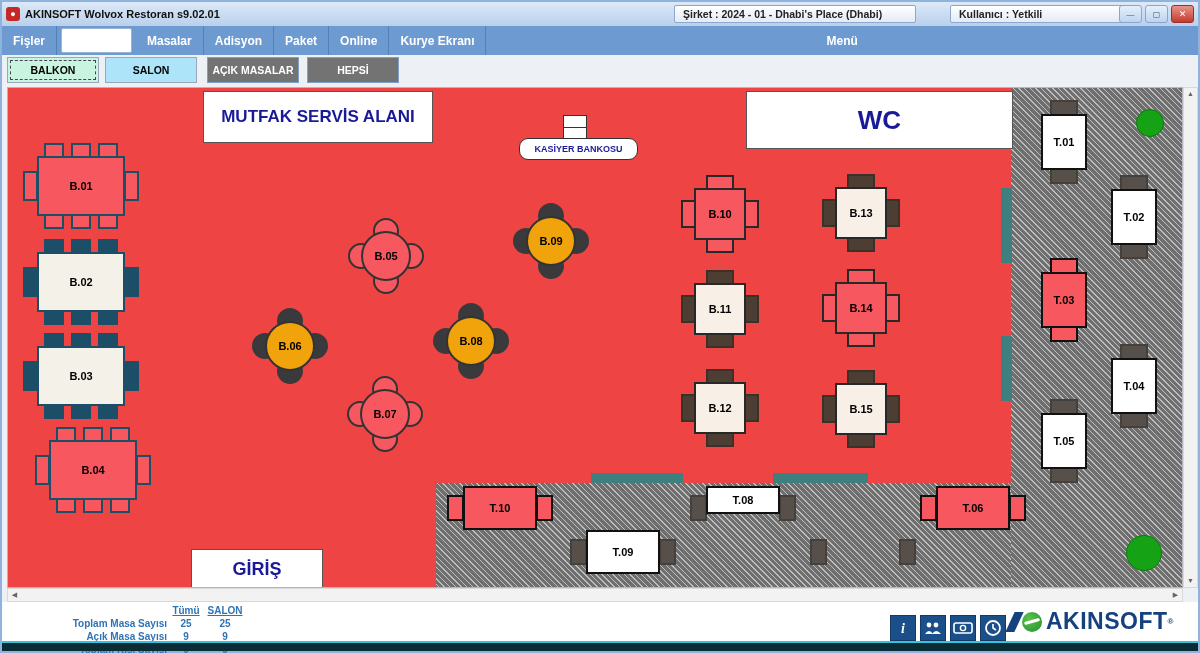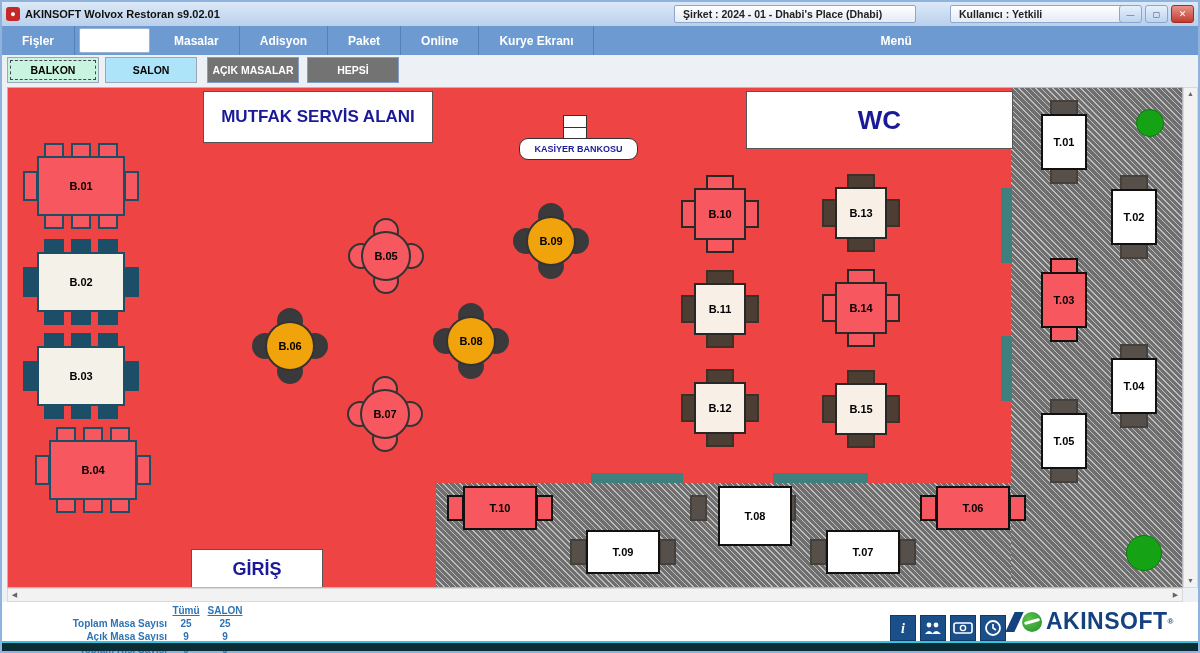--- a/index.html
+++ b/index.html
@@ -15,21 +15,21 @@
     font-size:10.5px;font-weight:bold;color:#222;display:flex;align-items:center;padding:0 8px;position:absolute;top:3px;}
   .box-company{left:672px;width:224px;}
   .box-user{left:948px;width:158px;}
   .winbtns{position:absolute;right:4px;top:3px;display:flex;gap:3px;}
   .wbtn{width:21px;height:16px;border:1px solid #89A6CF;border-radius:3px;
     background:linear-gradient(#E6F0FB,#BDD4EE);display:flex;align-items:center;justify-content:center;
     font-size:8px;color:#33506E;}
   .wbtn.close{background:linear-gradient(#E8948A,#C23B2E);border-color:#9C2F24;color:#fff;font-weight:bold;font-size:9px;}
   
   .menubar{position:absolute;left:0;top:24px;right:0;height:29px;background:#6D9BD1;display:flex;align-items:stretch;}
-  .mitem{color:#fff;font-weight:bold;font-size:12px;display:flex;align-items:center;padding:0 20px;
+  .mitem{color:#fff;font-weight:bold;font-size:12px;display:flex;align-items:center;padding:0 11px;
     border-right:1px solid #5480B4;cursor:default;}
   .mbox{width:69px;background:#fff;border:1px solid #9AB4D4;border-radius:2px;margin:2px 4px;}
   .menucenter{flex:1;display:flex;align-items:center;justify-content:center;color:#fff;font-weight:bold;font-size:12px;}
   
   .tabs{position:absolute;left:0;top:53px;right:0;height:30px;background:#EDF1F6;}
   .tab{position:absolute;top:2px;height:26px;width:92px;display:flex;align-items:center;justify-content:center;
     font-size:10.5px;font-weight:bold;border:1px solid #9AA7B8;box-sizing:border-box;}
   .tab.mint{background:#C9F4E0;color:#000;outline:1px dashed #445;outline-offset:-4px;}
   .tab.light{background:#AEE4FA;color:#000;}
   .tab.blue{background:#737373;color:#fff;border-color:#7FA0C8;}
@@ -329,44 +329,41 @@
         <div class="tbl horiz2 occupied" style="left: 438px; top: 396px; width: 108px; height: 48px;">
           <div class="chair" style="left: 1px; top: 11px; width: 17px; height: 26px;"></div>
           <div class="chair" style="left: 90px; top: 11px; width: 17px; height: 26px;"></div>
           <div class="ttop" style="left: 17px; top: 2px; width: 74px; height: 44px;">
             <div class="tlabel">T.10</div>
           </div>
         </div>
         <div class="tbl horiz2 free" style="left: 681px; top: 396px; width: 108px; height: 48px;">
           <div class="chair" style="left: 1px; top: 11px; width: 17px; height: 26px;"></div>
           <div class="chair" style="left: 90px; top: 11px; width: 17px; height: 26px;"></div>
-          <div class="ttop" style="left: 29px; top: 2px; width: 74px; height: 60px;">
+          <div class="ttop" style="left: 17px; top: 2px; width: 74px; height: 28px;">
             <div class="tlabel">T.08</div>
           </div>
         </div>
         <div class="tbl horiz2 occupied" style="left: 911px; top: 396px; width: 108px; height: 48px;">
           <div class="chair" style="left: 1px; top: 11px; width: 17px; height: 26px;"></div>
           <div class="chair" style="left: 90px; top: 11px; width: 17px; height: 26px;"></div>
           <div class="ttop" style="left: 17px; top: 2px; width: 74px; height: 44px;">
             <div class="tlabel">T.06</div>
           </div>
         </div>
         <div class="tbl horiz2 free" style="left: 561px; top: 440px; width: 108px; height: 48px;">
           <div class="chair" style="left: 1px; top: 11px; width: 17px; height: 26px;"></div>
           <div class="chair" style="left: 90px; top: 11px; width: 17px; height: 26px;"></div>
           <div class="ttop" style="left: 17px; top: 2px; width: 74px; height: 44px;">
             <div class="tlabel">T.09</div>
           </div>
         </div>
         <div class="tbl horiz2 free" style="left: 801px; top: 440px; width: 108px; height: 48px;">
           <div class="chair" style="left: 1px; top: 11px; width: 17px; height: 26px;"></div>
           <div class="chair" style="left: 90px; top: 11px; width: 17px; height: 26px;"></div>
-          <div class="ttop" style="left: 17px; top: 2px; width: 74px; height: 44px;">
-            <div class="tlabel">T.07</div>
-          </div>
         </div>
       </div>
     <div class="vscroll">
       <div class="sarrow" style="top:0;left:0">▲</div>
       <div class="sarrow" style="bottom:0;left:0">▼</div>
     </div>
     <div class="hscroll">
       <div class="sarrow" style="left:0;top:0">◀</div>
       <div class="sarrow" style="right:0;top:0">▶</div>
     </div>

